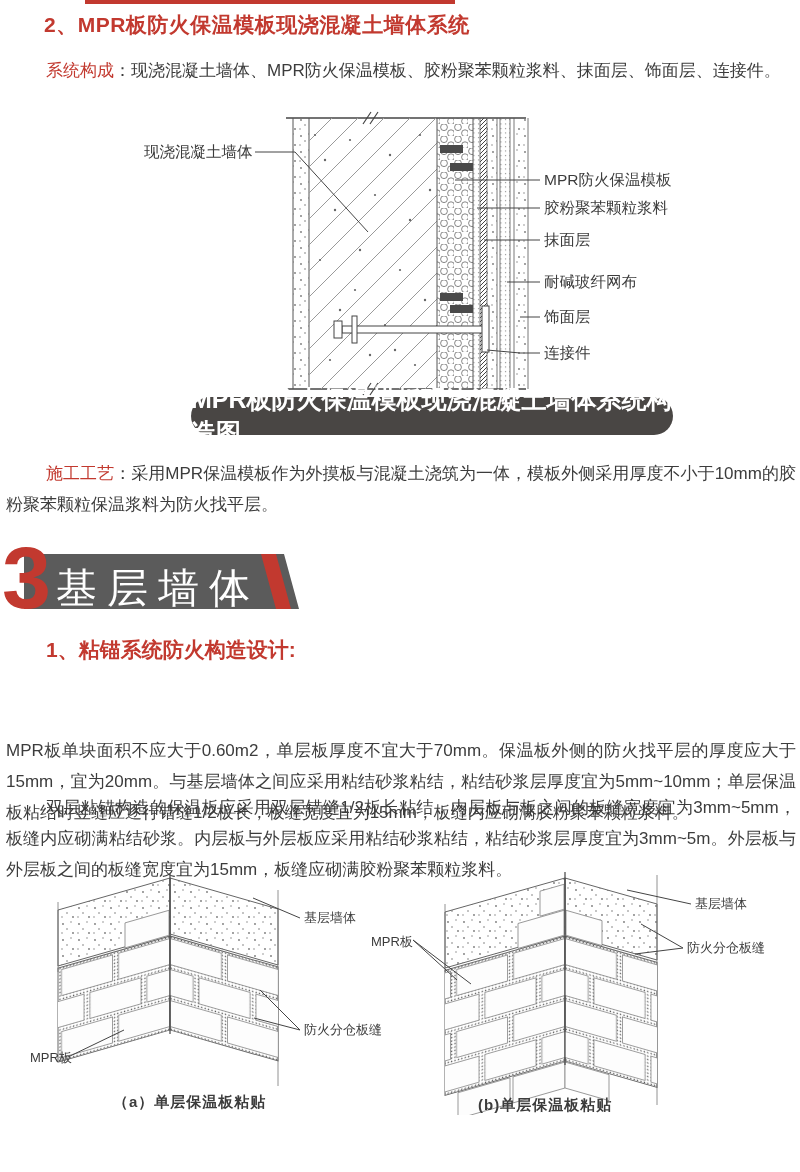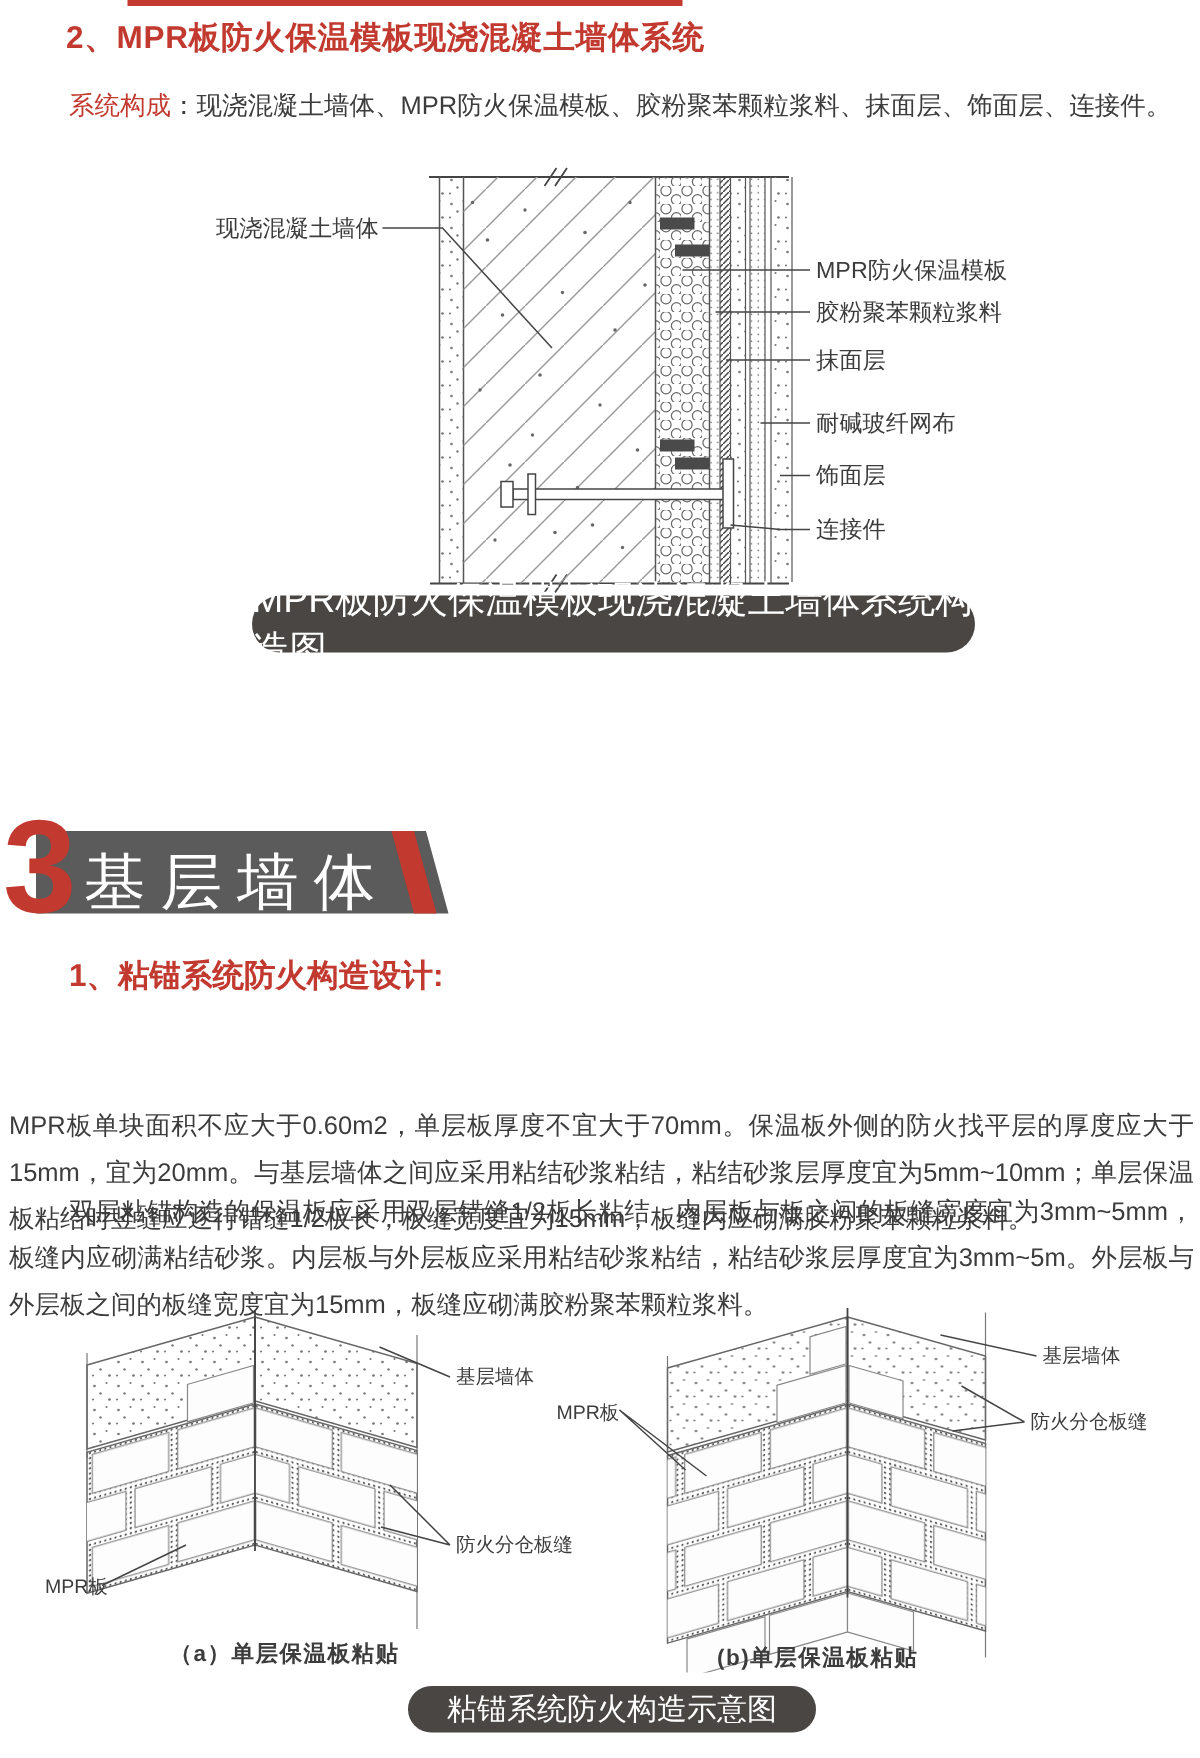--- a/index.html
+++ b/index.html
@@ -14,22 +14,23 @@
   .h2{left:44px;top:11px;font-size:21px;font-weight:700;color:#c2392f;letter-spacing:0.5px;}
   .para{left:6px;width:790px;font-size:17px;line-height:31px;color:#3c3c3c;text-align:justify;}
   .para .lead{color:#c2392f;}
   .indent{text-indent:40px;}
   .p-comp{top:38px;}
   .p-proc{top:441px;}
   .p-a{top:702px;margin-top:33px;}
   .p-b{top:775px;}
   
   .pill{
-    background:#494644;color:#ffffff;font-weight:400;display:flex;align-items:center;justify-content:center;
+    background:#494644;color:#ffffff;font-weight:700;display:flex;align-items:center;justify-content:center;
     border-radius:19px;
+    margin-left:23px;
   }
   .pill1{left:168px;top:397px;width:482px;height:38px;font-size:25px;}
   .pill2{left:272px;top:1124px;width:272px;height:31px;font-size:20px;border-radius:16px;}
   
   .banner-num{left:2px;top:534px;font-size:88px;line-height:1;font-weight:700;color:#c2392f;}
   .banner-title{left:56px;top:561px;font-size:41px;font-weight:500;color:#ffffff;letter-spacing:10px;}
   .sub-h{left:46px;top:636px;font-size:21px;font-weight:700;color:#c2392f;}
   .cap-ab{font-size:15px;font-weight:600;color:#3c3c3c;letter-spacing:1px;}
   .cap-a{left:113px;top:1093px;}
   .cap-b{left:478px;top:1096px;}
@@ -151,20 +152,21 @@
     <text x="454" y="145" font-size="15.5">抹面层</text>
     <text x="454" y="187" font-size="15.5">耐碱玻纤网布</text>
     <text x="454" y="222" font-size="15.5">饰面层</text>
     <text x="454" y="258" font-size="15.5">连接件</text>
   </svg>
 
   <div class="abs pill pill1">
     <span>MPR板防火保温模板现浇混凝土墙体系统构造图</span>
   </div>
 
+  <p class="abs para indent p-proc"><span class="lead">施工工艺</span><span>：采用MPR保温模板作为外摸板与混凝土浇筑为一体，模板外侧采用厚度不小于10mm的胶粉聚苯颗粒保温浆料为防火找平层。</span></p>
 
   <svg class="abs" style="left:0;top:543px;" width="320" height="80" viewBox="0 0 320 80">
     <polygon points="24,11 284,11 299,66 24,66" fill="#5b5b5b"></polygon>
     <polygon points="261,11 276,11 291,66 276,66" fill="#c2392f"></polygon>
   </svg>
   <div class="abs banner-num">3</div>
   <div class="abs banner-title">基层墙体</div>
 
   <div class="abs sub-h">1、粘锚系统防火构造设计:</div>
 
@@ -263,17 +265,14 @@
     <path d="M48,70 L92,110 M48,70 L106,114" stroke="#444" stroke-width="1" fill="none"></path>
 
     <line x1="326" y1="34" x2="262" y2="20" stroke="#444" stroke-width="1"></line>
     <text x="330" y="38" font-size="13">基层墙体</text>
 
     <path d="M318,78 L276,54 M318,78 L270,84" stroke="#444" stroke-width="1" fill="none"></path>
     <text x="322" y="82" font-size="13">防火分仓板缝</text>
   </svg>
   <div class="abs cap-ab cap-b">(b)单层保温板粘贴</div>
 
-  <div class="abs pill pill2">
-    <span>粘锚系统防火构造示意图</span>
-  </div>
 
 </div>
 
 </body></html>

